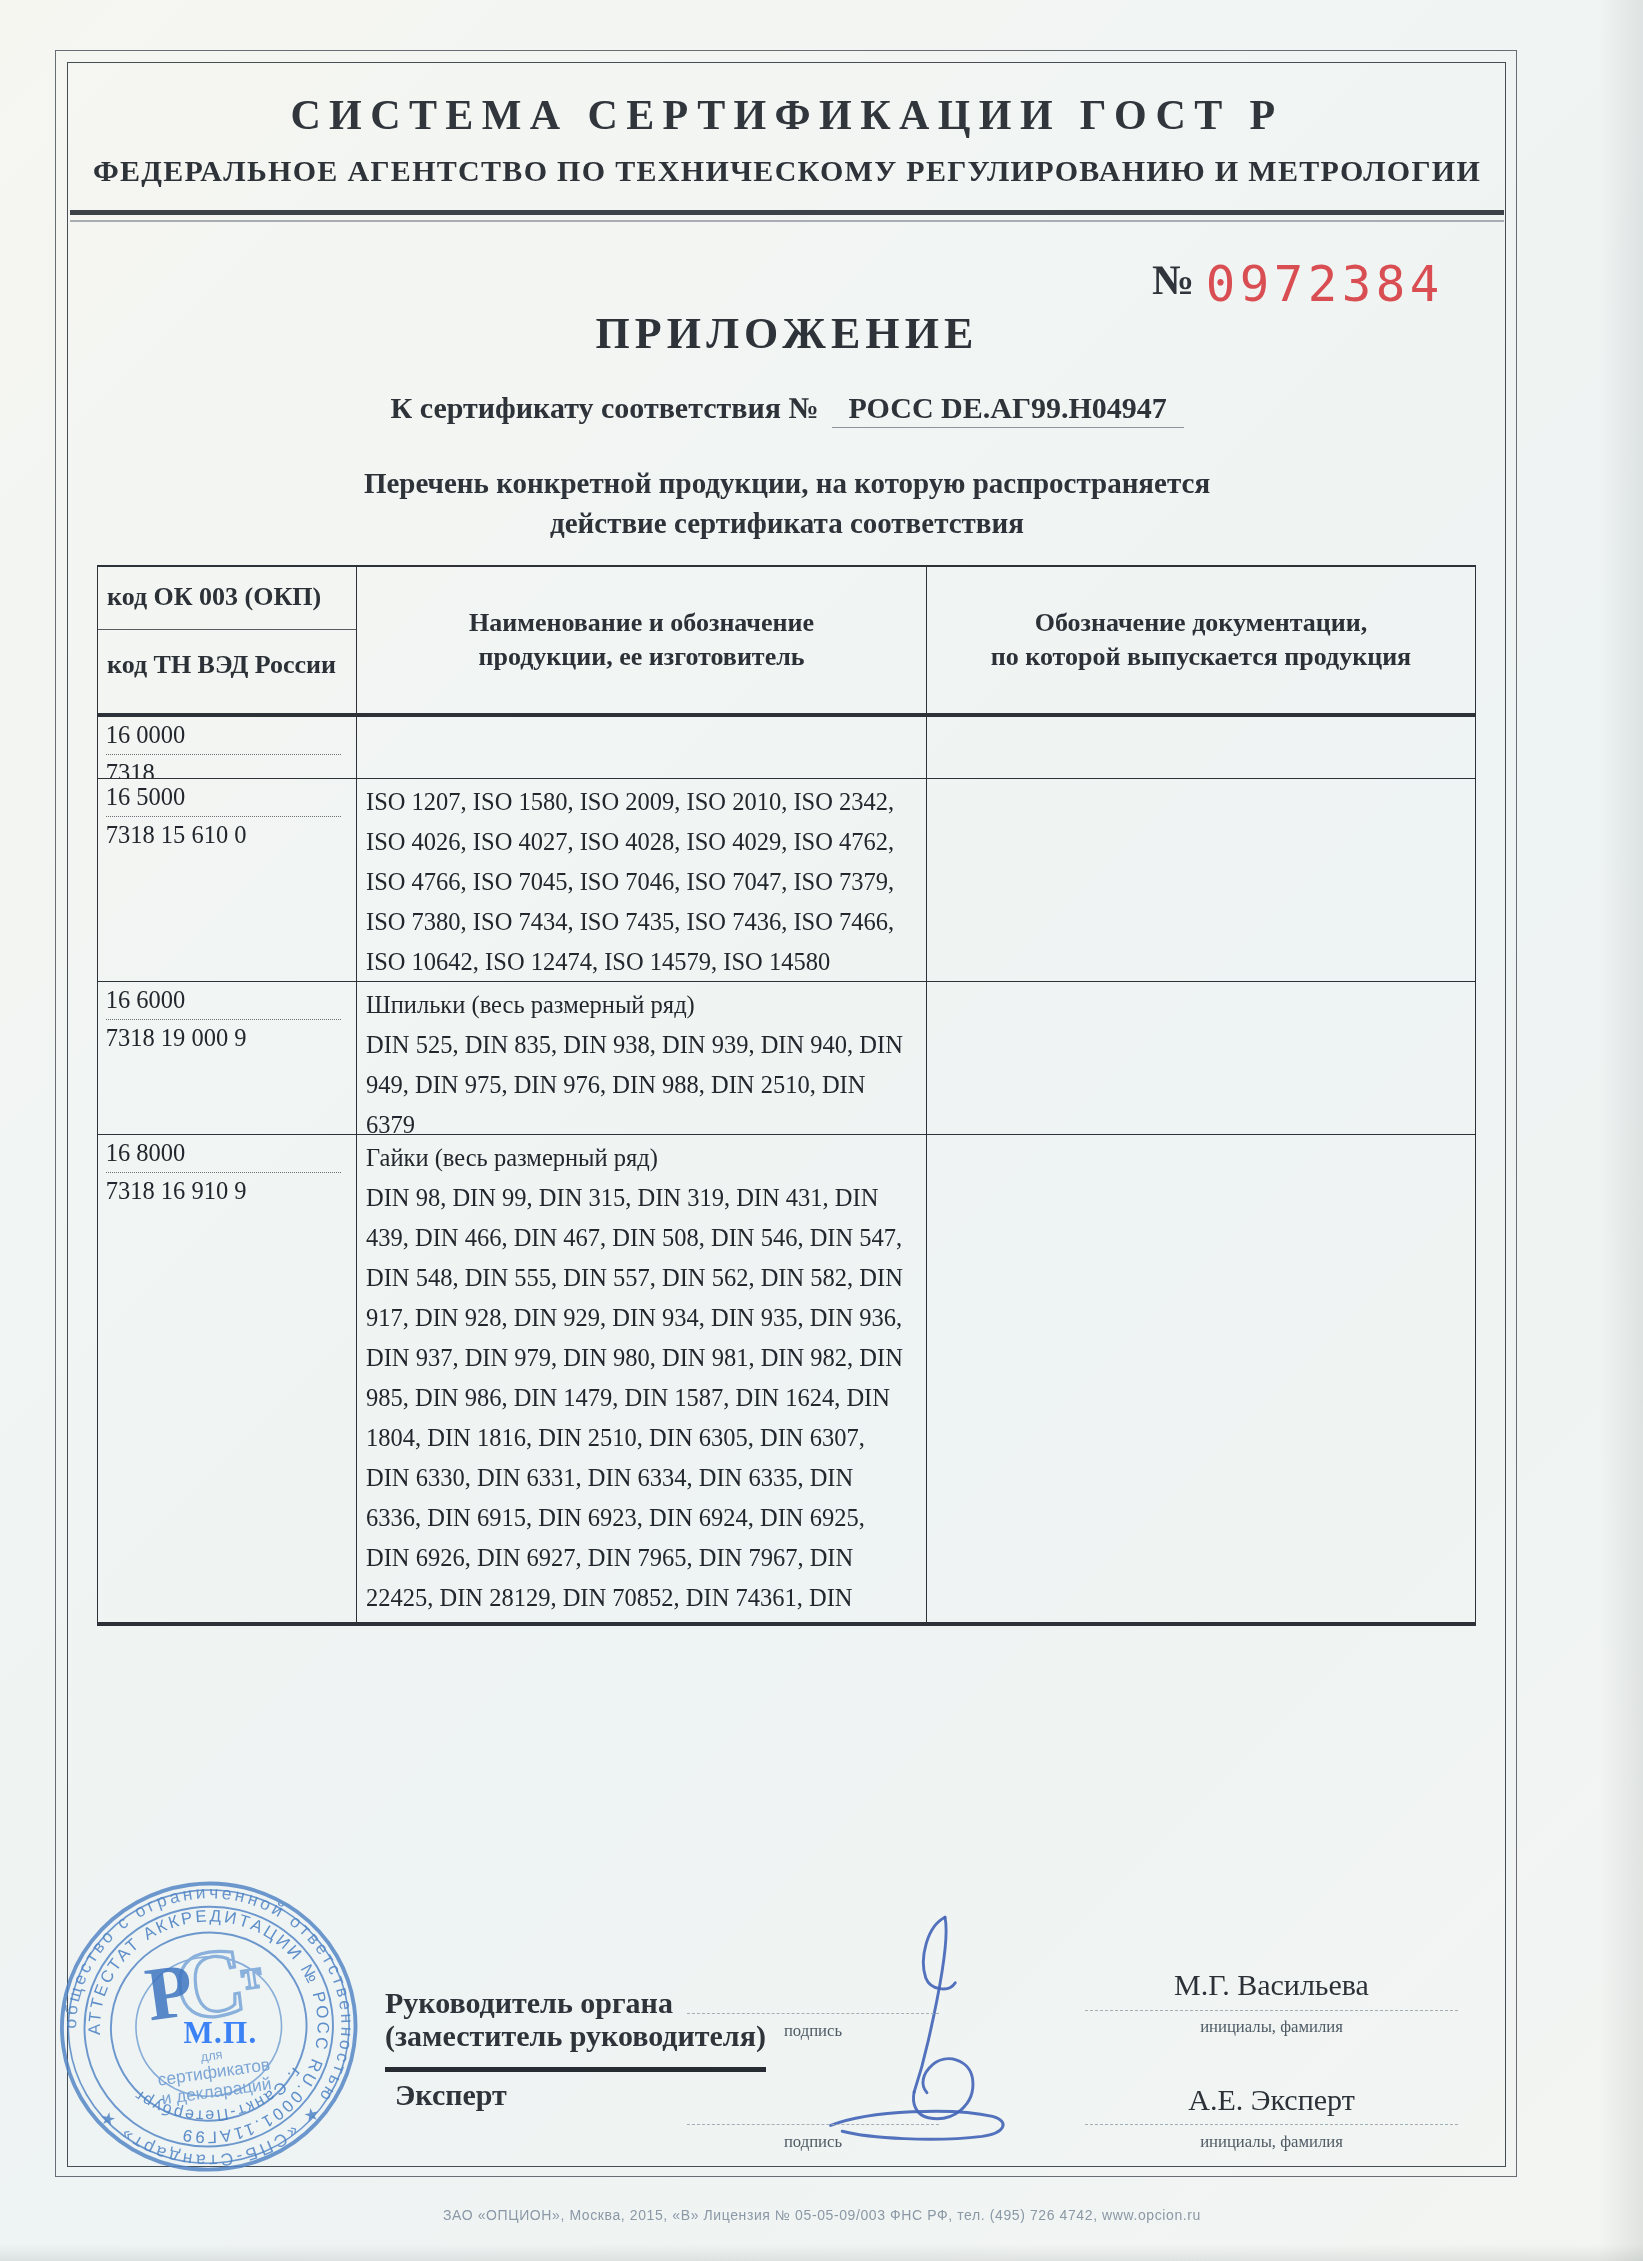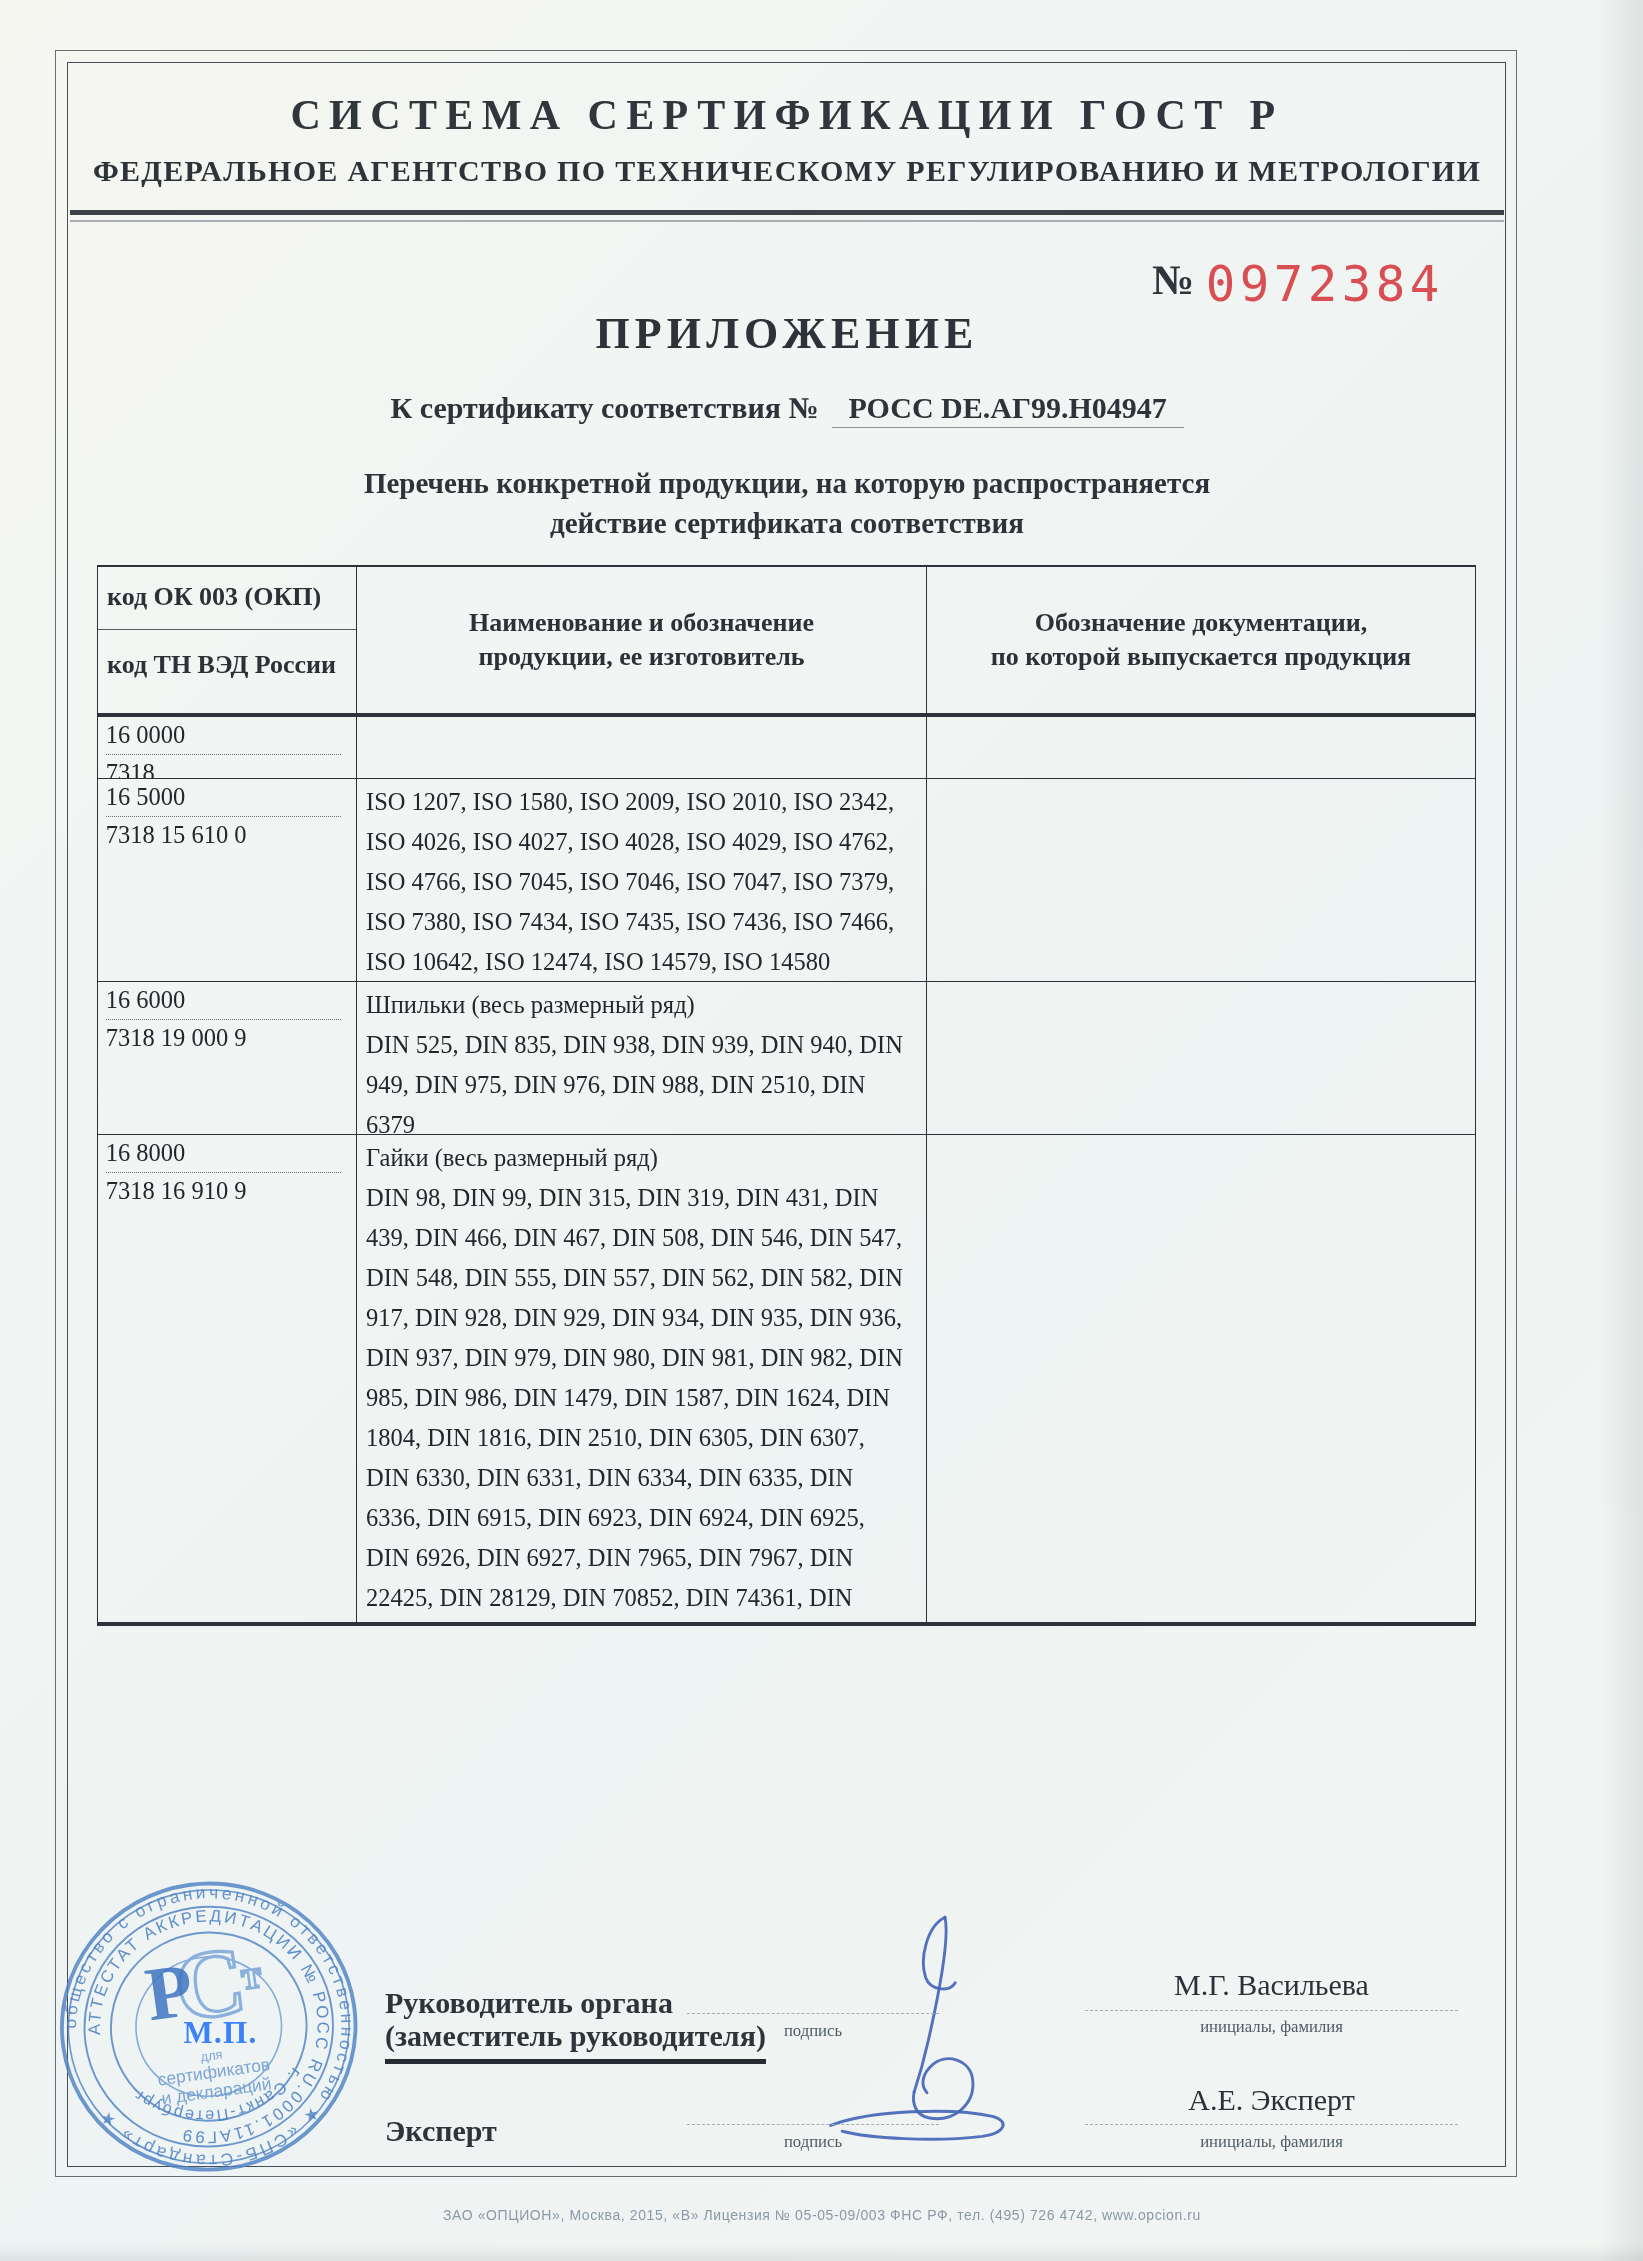--- a/index.html
+++ b/index.html
@@ -41,22 +41,22 @@
   .cell.last-row{border-bottom:none;}
   .hdr-c1{padding:15.4px 6.4px 0 9px;font-size:26px;font-weight:bold;color:#2b3137;}
   .hdr-c1 .div-line{height:1.3px;background:#565c62;margin:16.7px -6.4px 19.3px -9px;}
   .hdr-center{display:flex;align-items:center;justify-content:center;text-align:center;
     font-size:26px;font-weight:bold;color:#2b3137;line-height:34px;white-space:pre-line;}
   .code-cell{padding:3.9px 5.1px 0 7.7px;font-size:24.5px;color:#22272d;}
   .code-cell .dots{border-top:1.9px dotted #6a7076;width:96%;margin:5.1px 0 3.9px 0;}
   .prod-cell{padding:3.2px 6.4px 0 9px;font-size:24.5px;color:#22272d;line-height:40px;white-space:pre-line;}
   
   .role1{left:385px;top:1986px;font-size:30px;font-weight:bold;color:#2e343a;}
-  .role2{left:385px;top:2019px;font-size:30px;font-weight:bold;color:#2e343a;border-bottom:5.1px solid #272c32;padding-bottom:6px;}
-  .role3{left:385px;top:2078px;font-size:30px;font-weight:bold;color:#2e343a;margin-top:36px;}
+  .role2{left:385px;top:2019px;font-size:30px;font-weight:bold;color:#2e343a;border-bottom:5.1px solid #272c32;padding-bottom:14px;}
+  .role3{left:395px;top:2078px;font-size:30px;font-weight:bold;color:#2e343a;}
   .sigline{height:0;border-top:1.9px dashed #a4aeb5;}
   .sig1{left:687px;top:2013px;width:252px;}
   .sig2{left:687px;top:2124px;width:252px;}
   .nameline1{left:1085px;top:2010px;width:373px;}
   .nameline2{left:1085px;top:2124px;width:373px;}
   .small-lbl{font-size:16.7px;color:#4e5a64;text-align:center;}
   .lbl-sig1{left:687px;top:2021px;width:252px;}
   .lbl-sig2{left:687px;top:2132px;width:252px;}
   .lbl-nm1{left:1085px;top:2017px;width:373px;}
   .lbl-nm2{left:1085px;top:2132px;width:373px;}

